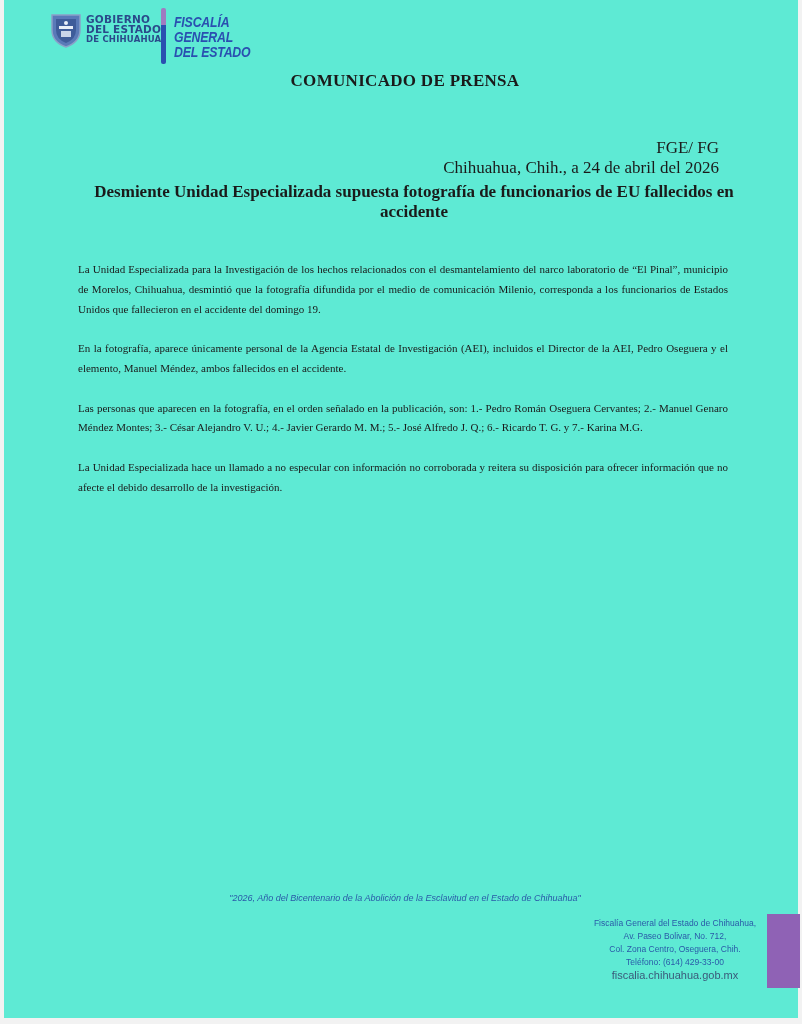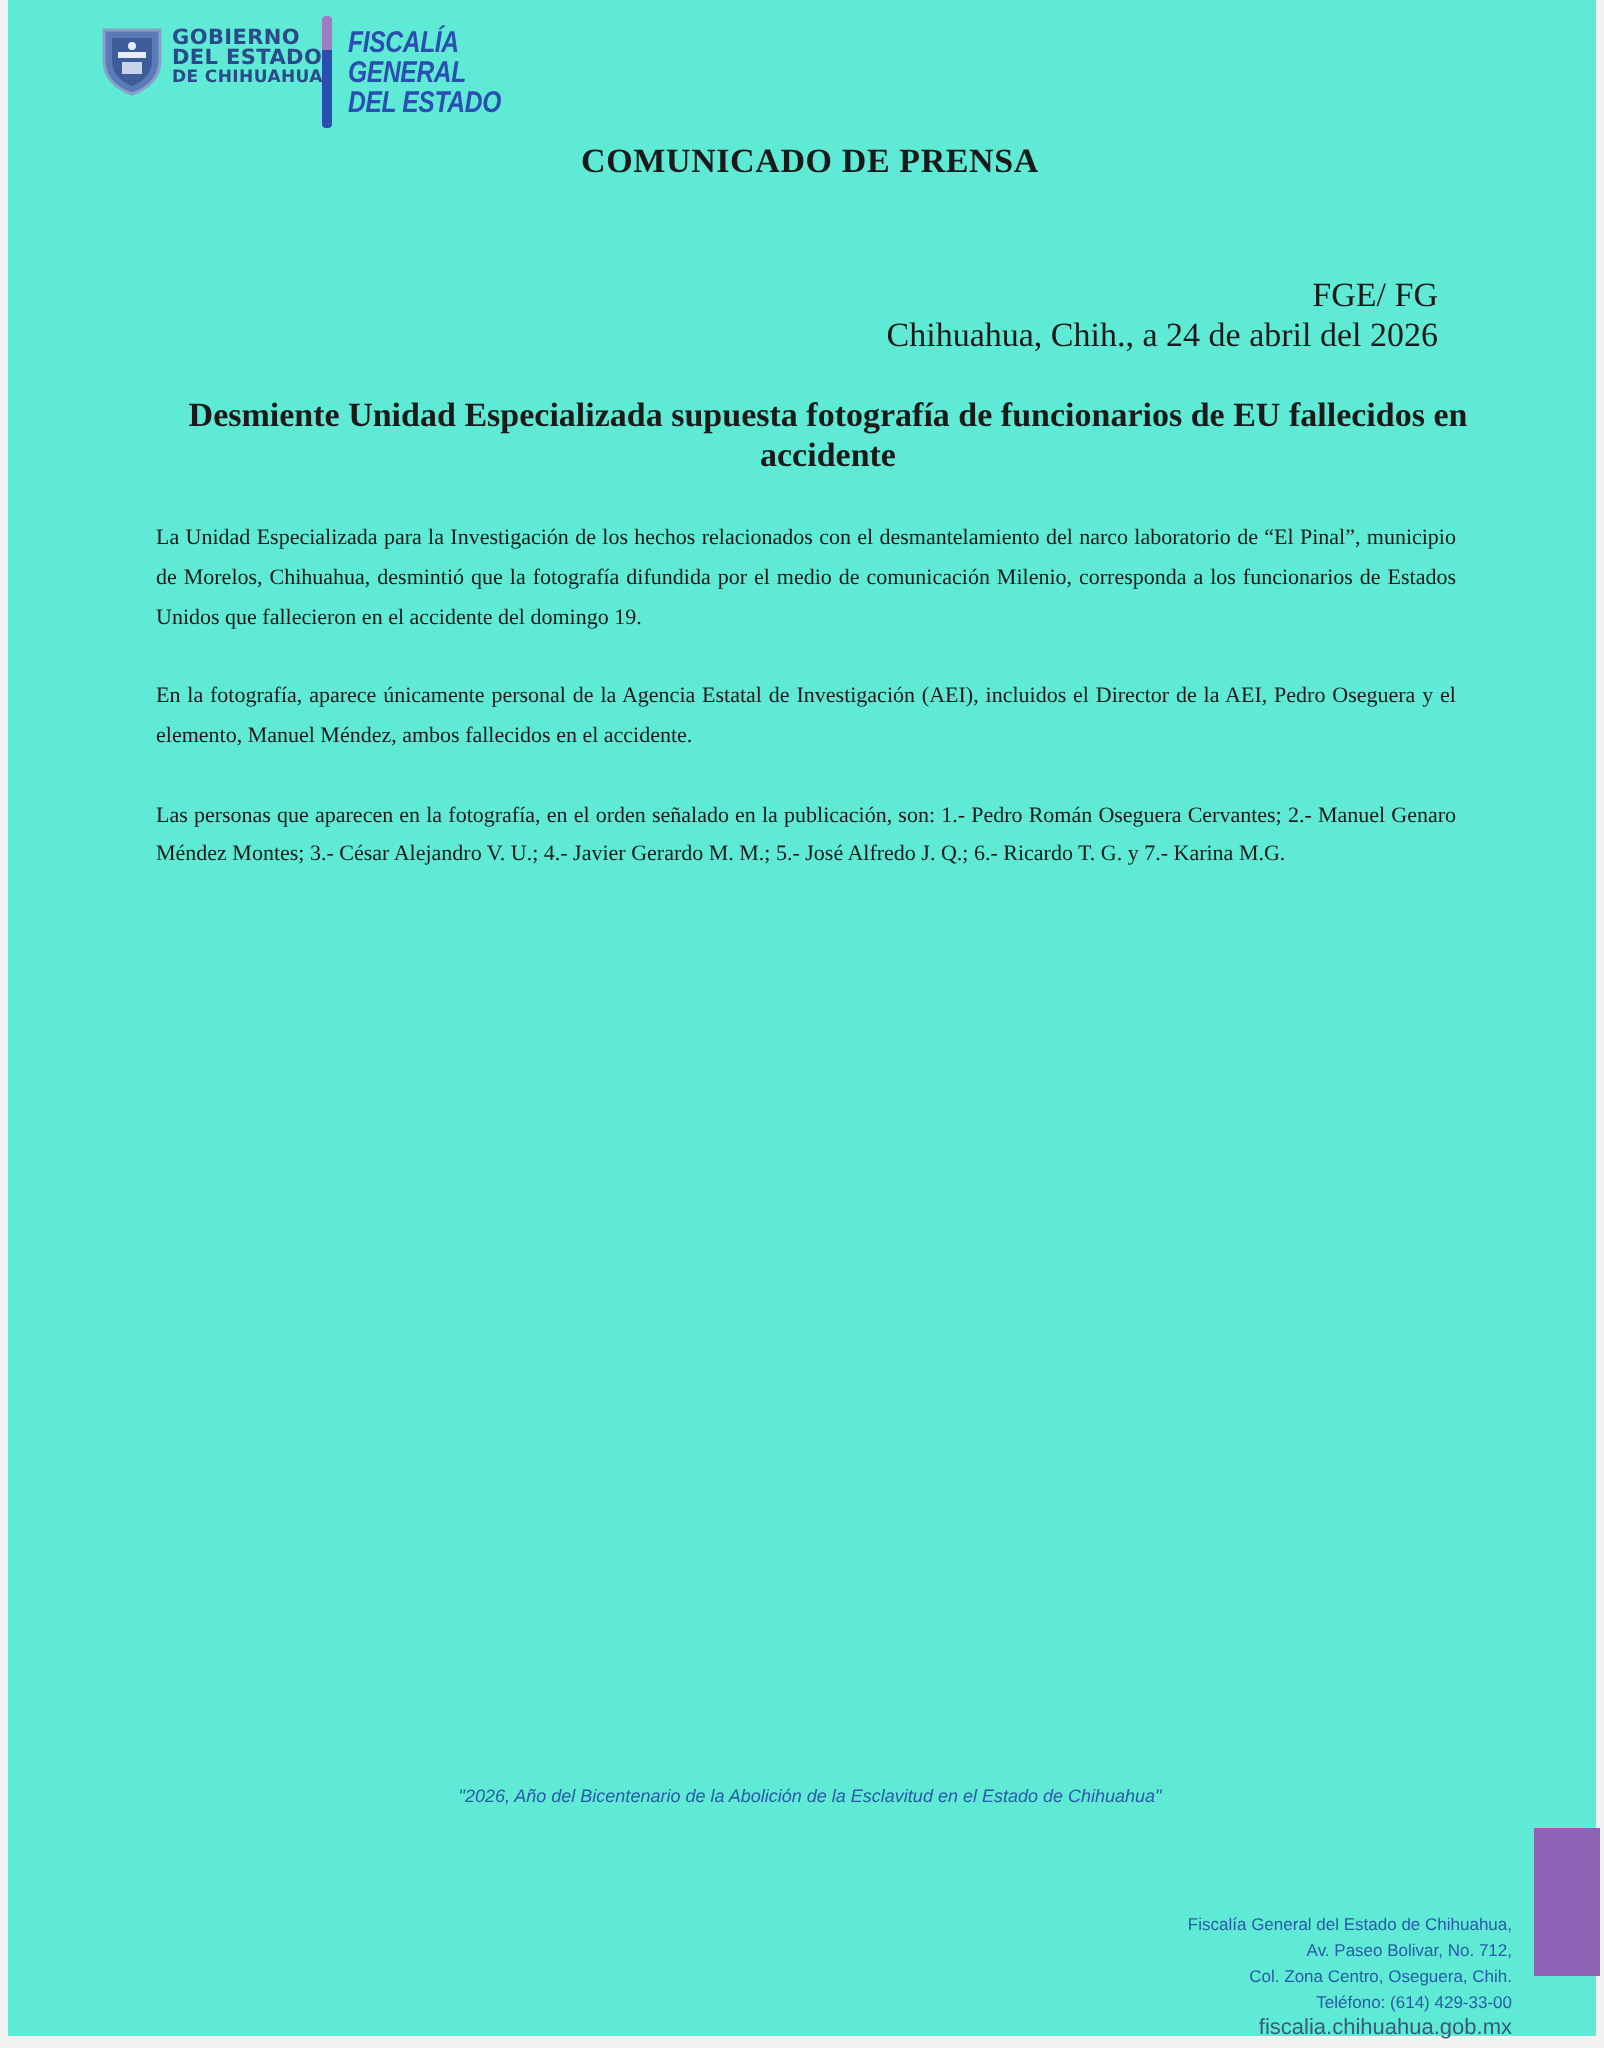--- a/index.html
+++ b/index.html
@@ -39,38 +39,38 @@
       position: absolute; left: 0; width: 802px; top: 71px; text-align: center;
       font-weight: bold; font-size: 17px; letter-spacing: 0.3px;
     }
 
     .ref {
       position: absolute; right: 79px; top: 138px; text-align: right;
       font-size: 17px; line-height: 20px; margin-left: 28px;
     }
 
     .headline {
-      position: absolute; left: 90px; width: 640px; top: 198px; text-align: center;
+      position: absolute; left: 90px; width: 640px; top: 182px; text-align: center;
       font-weight: bold; font-size: 17px; line-height: 20px;
     }
 
     .body {
       position: absolute; left: 74px; width: 650px; top: 260px;
       font-size: 11px; line-height: 19.8px; text-align: justify;
     }
     .body p { margin-bottom: 19.8px; }
 
     .motto {
       position: absolute; left: 0; width: 802px; top: 893px; text-align: center;
       font-family: "Liberation Sans", sans-serif; font-style: italic;
       font-size: 9px; color: #2a5aa8;
     }
 
     .contact {
-      position: absolute; right: 42px; top: 956px; text-align: right;
+      position: absolute; right: 42px; top: 917px; text-align: center;
       font-family: "Liberation Sans", sans-serif; font-size: 8.5px; line-height: 13px;
       color: #2a5aa8;
     }
     .contact .web { font-size: 11px; color: #3a5a7a; }
 
     .purple-block {
       position: absolute; left: 763px; top: 914px; width: 33px; height: 74px;
       background: #8f62b5;
     }
   </style>
@@ -105,20 +105,21 @@
     <div>FGE/ FG</div>
     <div>Chihuahua, Chih., a 24 de abril del 2026</div>
   </div>
 
   <div class="headline">Desmiente Unidad Especializada supuesta fotografía de funcionarios de EU fallecidos en accidente</div>
 
   <div class="body">
     <p>La Unidad Especializada para la Investigación de los hechos relacionados con el desmantelamiento del narco laboratorio de “El Pinal”, municipio de Morelos, Chihuahua, desmintió que la fotografía difundida por el medio de comunicación Milenio, corresponda a los funcionarios de Estados Unidos que fallecieron en el accidente del domingo 19.</p>
     <p>En la fotografía, aparece únicamente personal de la Agencia Estatal de Investigación (AEI), incluidos el Director de la AEI, Pedro Oseguera y el elemento, Manuel Méndez, ambos fallecidos en el accidente.</p>
     <p>Las personas que aparecen en la fotografía, en el orden señalado en la publicación, son: 1.- Pedro Román Oseguera Cervantes; 2.- Manuel Genaro Méndez Montes; 3.- César Alejandro V. U.; 4.- Javier Gerardo M. M.; 5.- José Alfredo J. Q.; 6.- Ricardo T. G. y 7.- Karina M.G.</p>
+    <p>La Unidad Especializada hace un llamado a no especular con información no corroborada y reitera su disposición para ofrecer información que no afecte el debido desarrollo de la investigación.</p>
   </div>
 
   <div class="motto">"2026, Año del Bicentenario de la Abolición de la Esclavitud en el Estado de Chihuahua"</div>
 
   <div class="contact">
     <div>Fiscalía General del Estado de Chihuahua,</div>
     <div>Av. Paseo Bolivar, No. 712,</div>
     <div>Col. Zona Centro, Oseguera, Chih.</div>
     <div>Teléfono: (614) 429-33-00</div>
     <div class="web">fiscalia.chihuahua.gob.mx</div>

